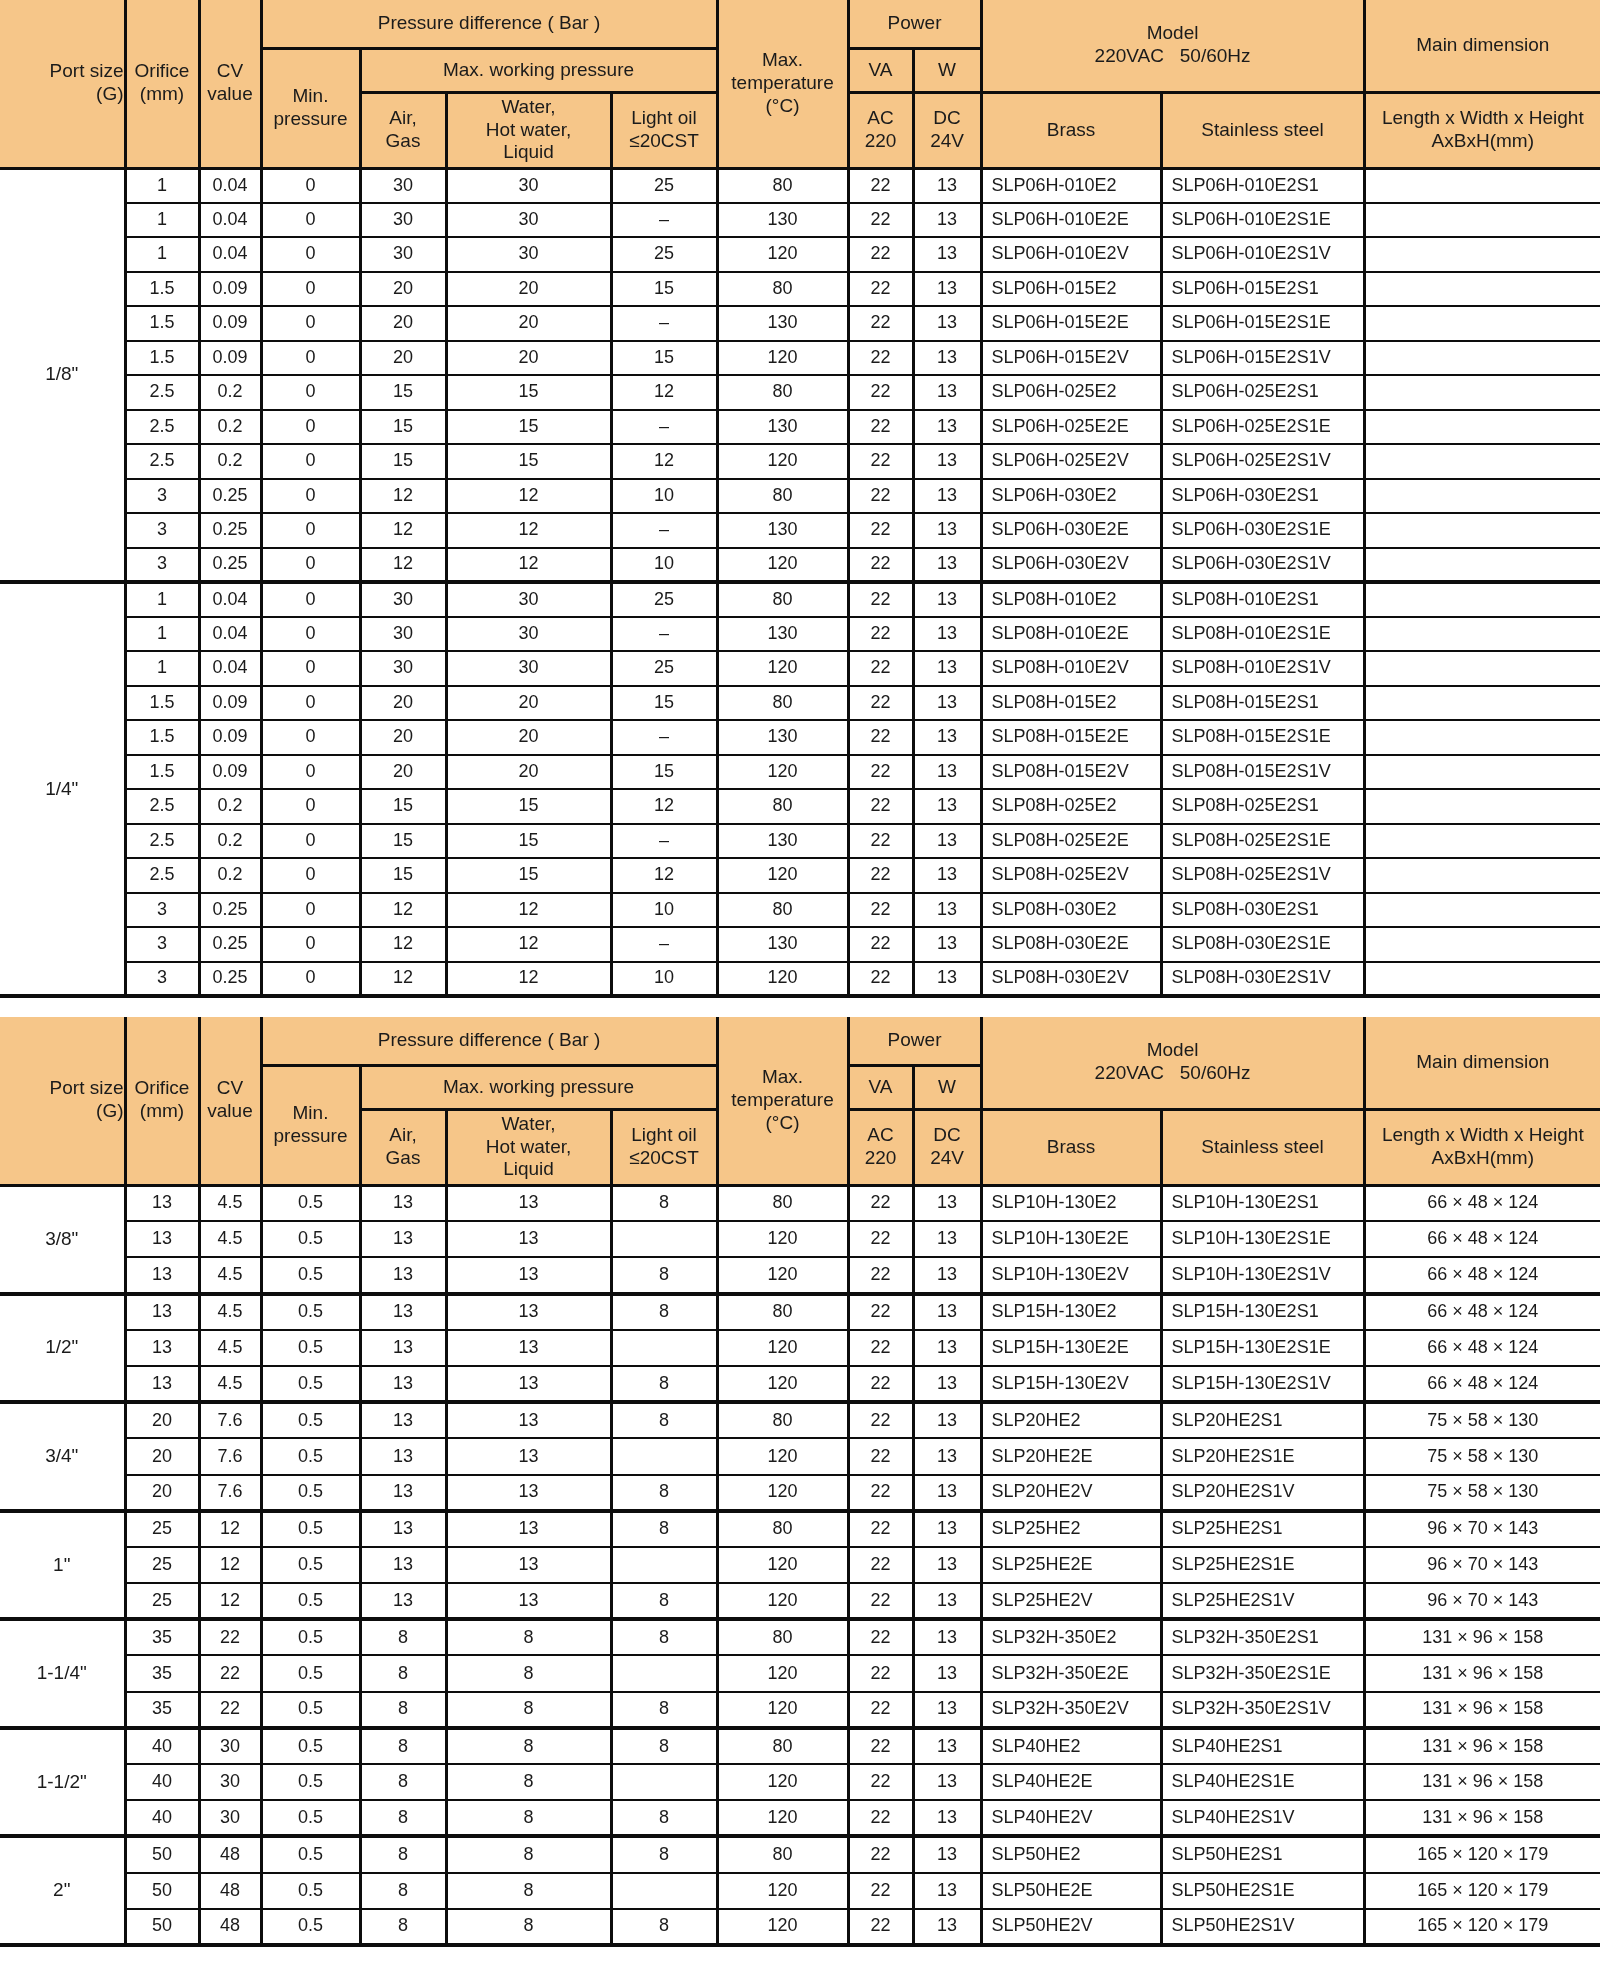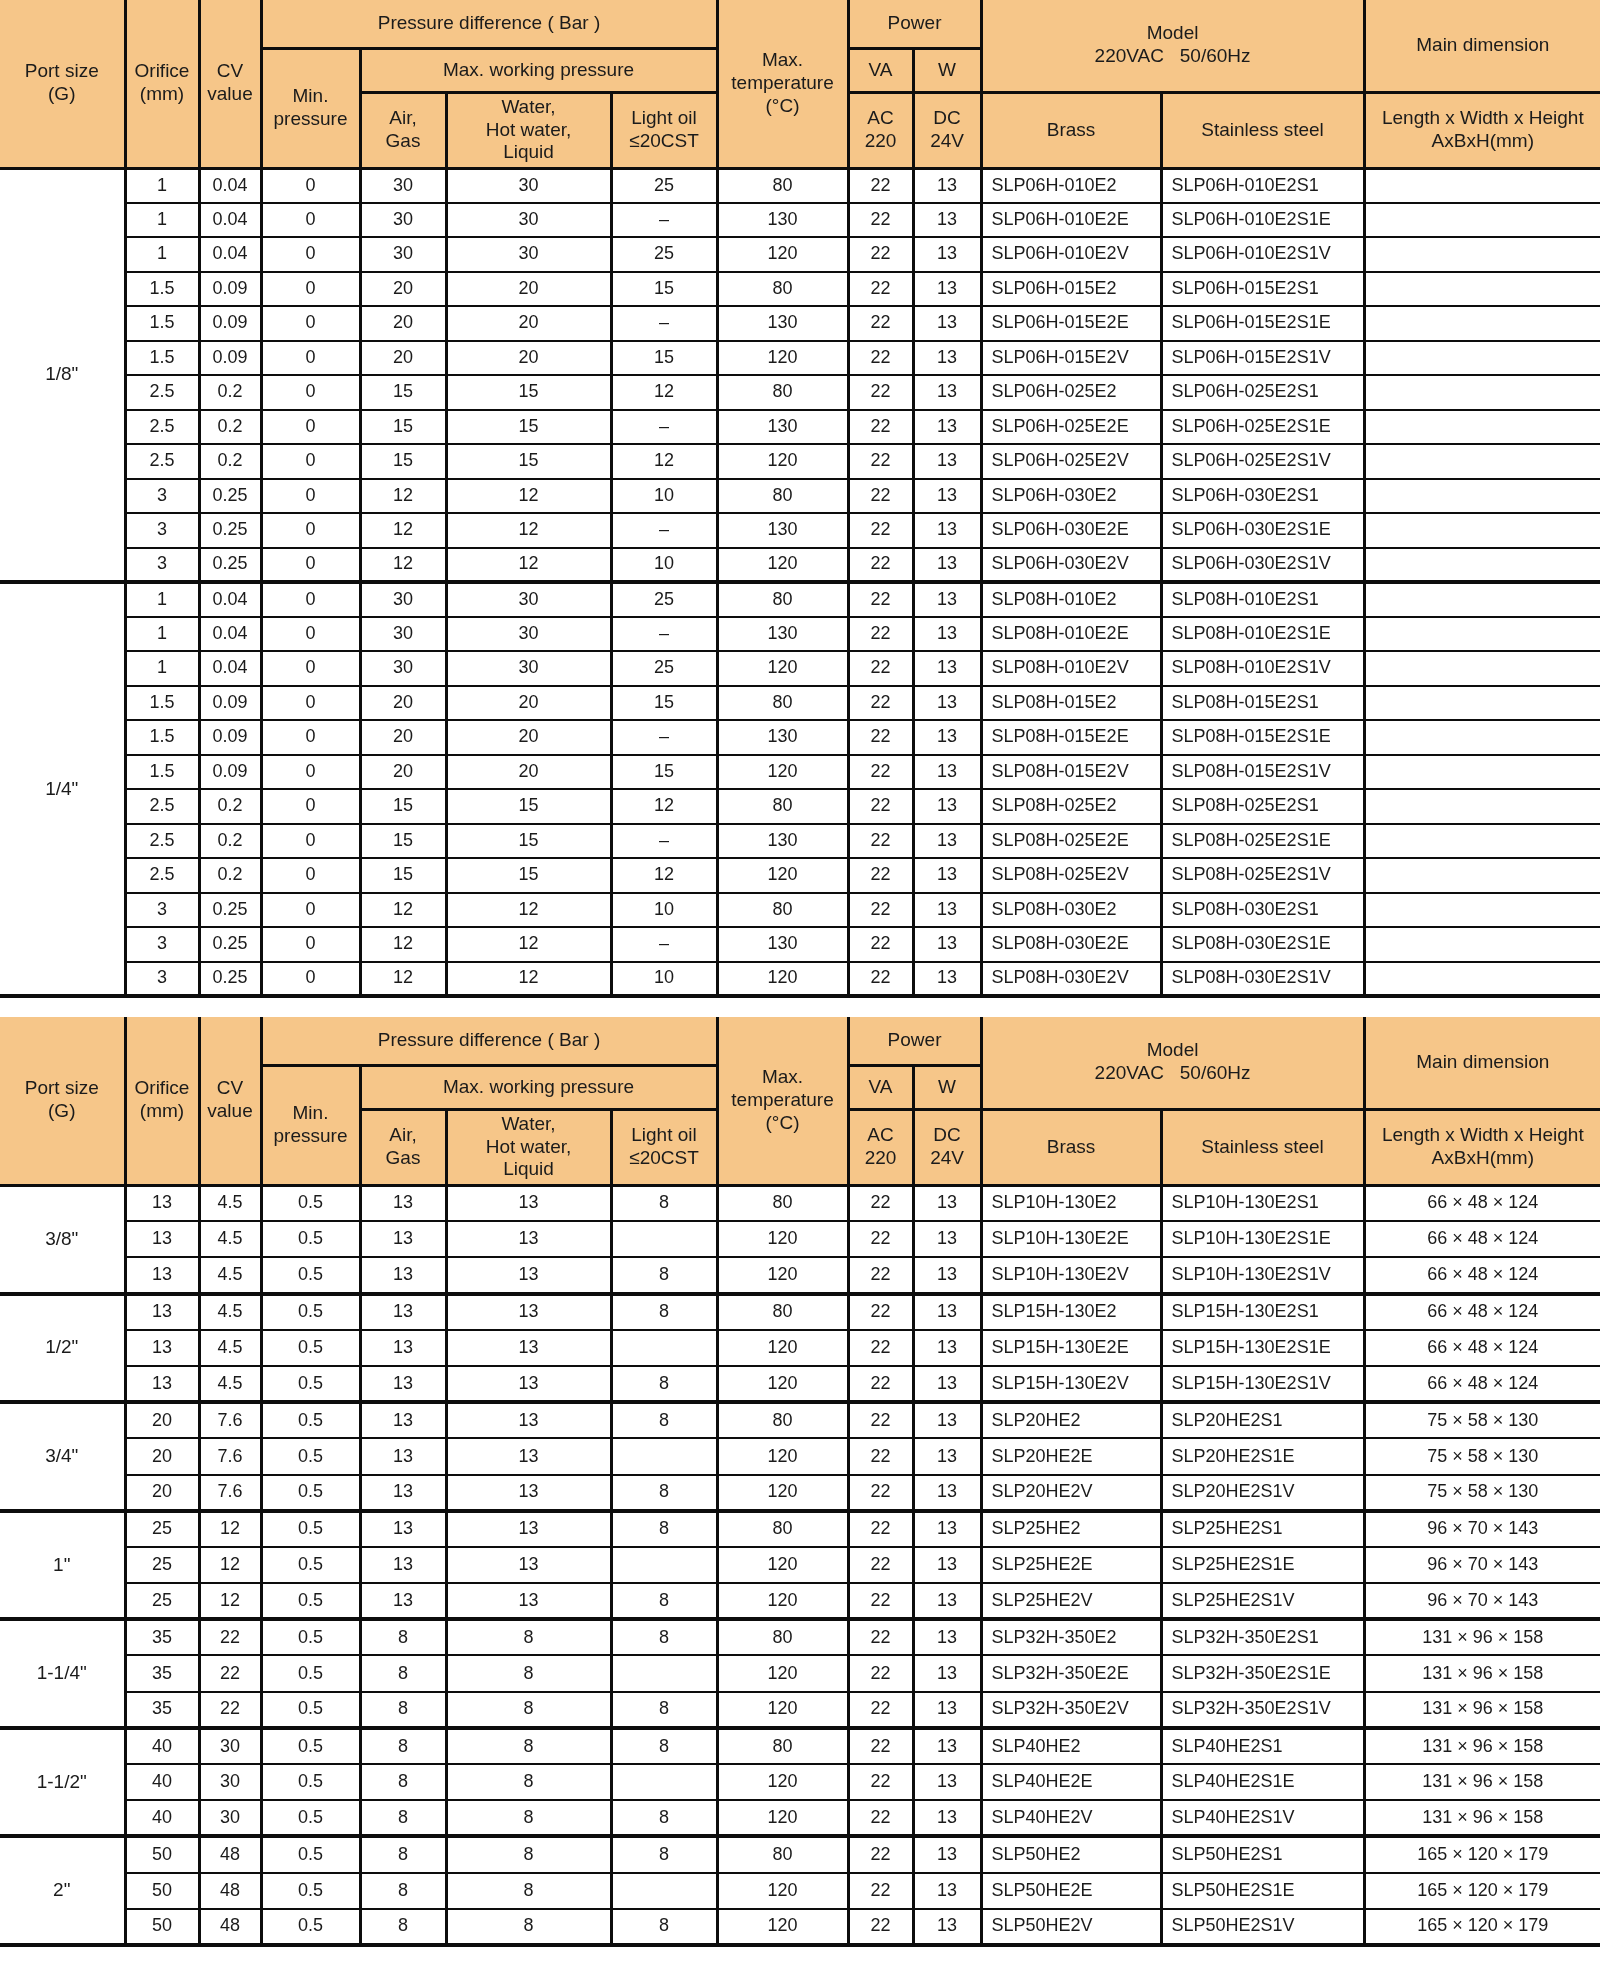--- a/index.html
+++ b/index.html
@@ -37,21 +37,21 @@
     border-bottom-width: 3px;
   }
   thead tr:nth-child(1) { height: 48px; }
   thead tr:nth-child(2) { height: 44px; }
   thead tr:nth-child(3) { height: 76px; }
   tbody td { font-size: 18px; line-height: 1.1; background: #ffffff; }
   .t1 tbody tr { height: 34.5px; }
   .t2 tbody tr { height: 36.2px; }
   td.model { text-align: left; padding-left: 9px; }
   td.port  { font-size: 19px; border-left: none; }
-  .nl { border-left: none !important; }
+  .nl { border-left: none !important; text-align: right; }
   .nr { border-right: none !important; }
   tr.gs td { border-top-width: 4px; }
 </style>
 </head>
 <body>
 
 <div id="tables">
   <table class="spec t1">
     <colgroup>
       <col style="width:125px">

